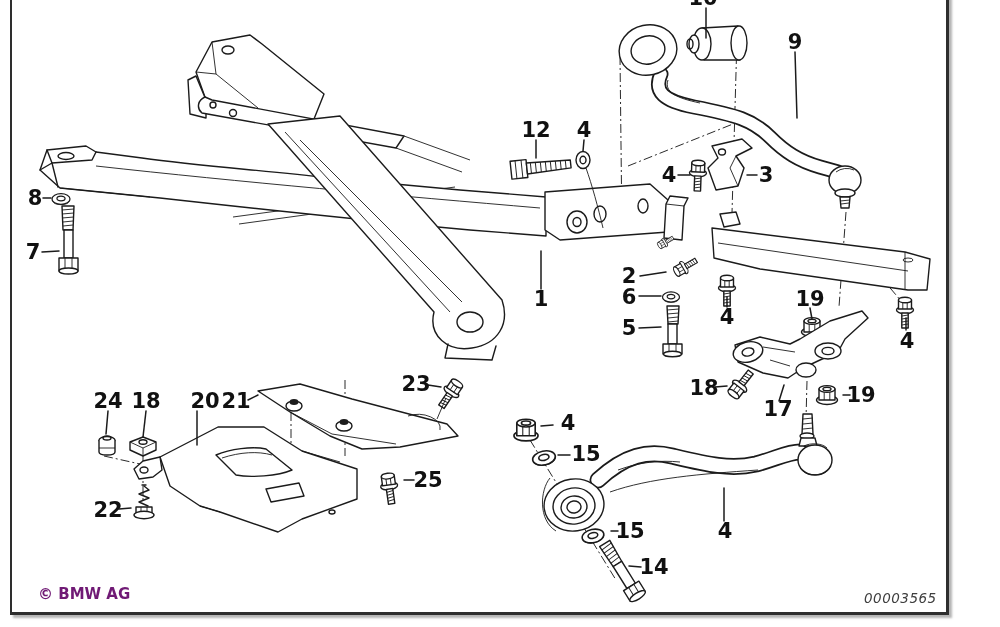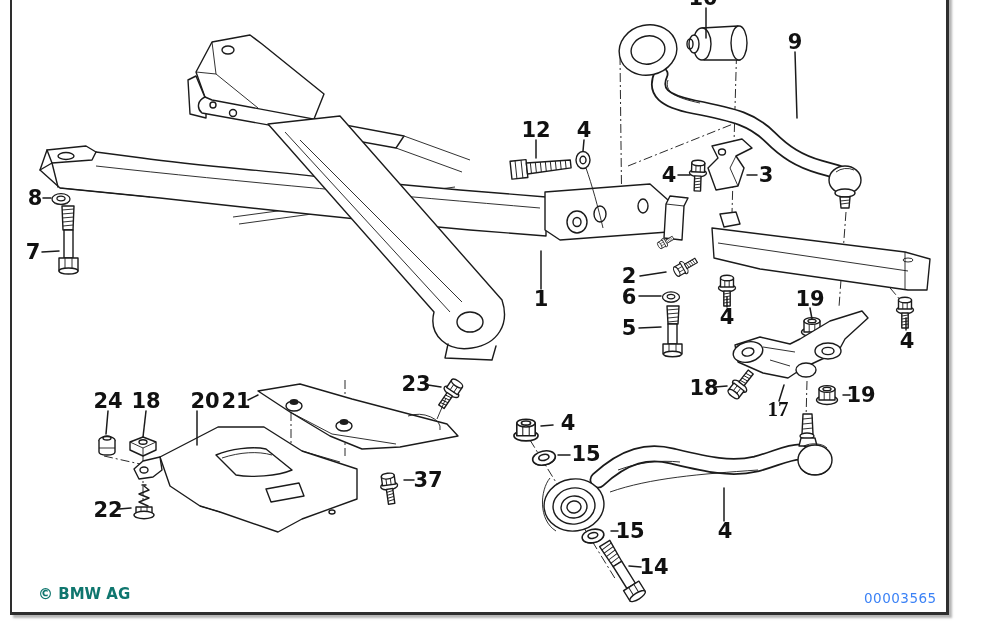--- a/index.html
+++ b/index.html
@@ -19,24 +19,24 @@
   .thin{fill:none;stroke:#1b1b1b;stroke-width:0.9;}
   .lead{fill:none;stroke:#1b1b1b;stroke-width:1.5;stroke-linecap:round;}
   .phan{fill:none;stroke:#2a2a2a;stroke-width:1;stroke-dasharray:9 3 2 3;}
   .dark{fill:#1b1b1b;stroke:none;}
   #labels-layer{position:absolute;left:0;top:0;width:1000px;height:627px;pointer-events:none;}
   .part-label{
     position:absolute;transform:translate(-50%,-50%);
     font-size:21px;font-weight:700;color:#111;letter-spacing:0px;white-space:nowrap;
   }
   #copyright{
-    position:absolute;left:38px;top:585px;font-size:15px;font-weight:700;color:#0f766e;
+    position:absolute;left:38px;top:585px;font-size:15px;font-weight:700;color:#701a75;
   }
   #docnum{
-    position:absolute;left:864px;top:590px;font-size:13.5px;font-weight:400;color:#3b82f6;letter-spacing:.5px;
+    position:absolute;left:864px;top:590px;font-size:13.5px;font-weight:400;color:#404040;letter-spacing:.5px;font-style:italic;
   }
 </style>
 </head>
 <body>
 
 <div id="stage">
   <div id="frame"></div>
 
   <svg id="drawing" width="1000" height="627" viewBox="0 0 1000 627">
     <defs>
@@ -345,29 +345,29 @@
       <div class="part-label" style="left: 35px; top: 198px;">8</div>
       <div class="part-label" style="left: 33px; top: 252px;">7</div>
       <div class="part-label" style="left: 541px; top: 299px;">1</div>
       <div class="part-label" style="left: 629px; top: 276px;">2</div>
       <div class="part-label" style="left: 629px; top: 297px;">6</div>
       <div class="part-label" style="left: 629px; top: 328px;">5</div>
       <div class="part-label" style="left: 727px; top: 317px;">4</div>
       <div class="part-label" style="left: 810px; top: 299px;">19</div>
       <div class="part-label" style="left: 907px; top: 341px;">4</div>
       <div class="part-label" style="left: 704px; top: 388px;">18</div>
-      <div class="part-label" style="left: 778px; top: 409px; font-family: Liberation Serif, serif;">17</div>
+      <div class="part-label" style="left: 778px; top: 409px;">17</div>
       <div class="part-label" style="left: 861px; top: 395px;">19</div>
       <div class="part-label" style="left: 416px; top: 384px;">23</div>
       <div class="part-label" style="left: 108px; top: 401px;">24</div>
       <div class="part-label" style="left: 146px; top: 401px;">18</div>
       <div class="part-label" style="left: 205px; top: 401px;">20</div>
       <div class="part-label" style="left: 236px; top: 401px;">21</div>
       <div class="part-label" style="left: 108px; top: 510px;">22</div>
-      <div class="part-label" style="left: 428px; top: 480px;">37</div>
+      <div class="part-label" style="left: 428px; top: 480px;">25</div>
       <div class="part-label" style="left: 568px; top: 423px;">4</div>
       <div class="part-label" style="left: 586px; top: 454px;">15</div>
       <div class="part-label" style="left: 630px; top: 531px;">15</div>
       <div class="part-label" style="left: 654px; top: 567px;">14</div>
       <div class="part-label" style="left: 725px; top: 531px;">4</div>
     </div>
 
   <div id="copyright">© BMW AG</div>
   <div id="docnum">00003565</div>
 </div>

